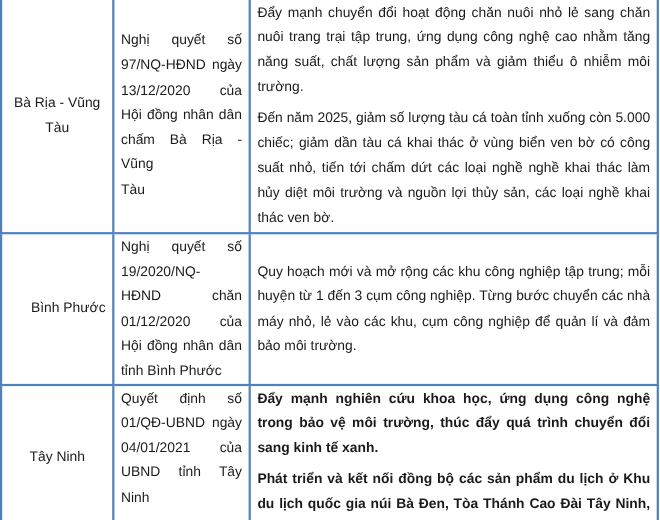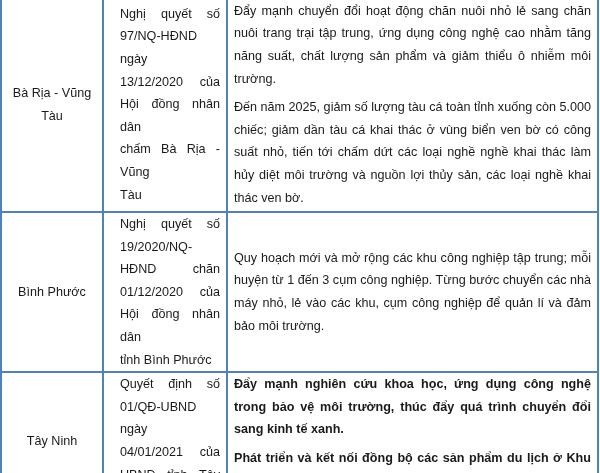--- a/index.html
+++ b/index.html
@@ -31,24 +31,24 @@
       padding: 0 6px;
     }
     .col-province { width: 88px; text-align: center; }
     .col-doc { width: 110px; text-align: justify; }
     .col-content { text-align: justify; }
     .col-content p {
       margin: 0;
       text-align: justify;
     }
     .col-content p + p { margin-top: 6px; }
-    .col-doc span { display: block; text-align: justify; text-align-last: justify; margin-left: 10px; }
+    .col-doc span { display: block; text-align: justify; text-align-last: justify; }
     .col-doc span.last { text-align-last: left; }
     tr.row-1 td { height: 213px; }
-    tr.row-2 td { height: 134px; }
+    tr.row-2 td { height: 134px; text-align: right; }
     tr.row-3 td { height: 130px; vertical-align: top; }
     tr.row-3 td.col-province { vertical-align: middle; }
     tr.row-3 td.col-doc { padding-top: 0; }
     tr.row-3 td .cell-clip { height: 126px; overflow: hidden; font-weight: bold; }
     tr.row-1 .col-content { padding-top: 0; }
   </style>
 </head>
 <body>
 
 <table class="doc-table">

